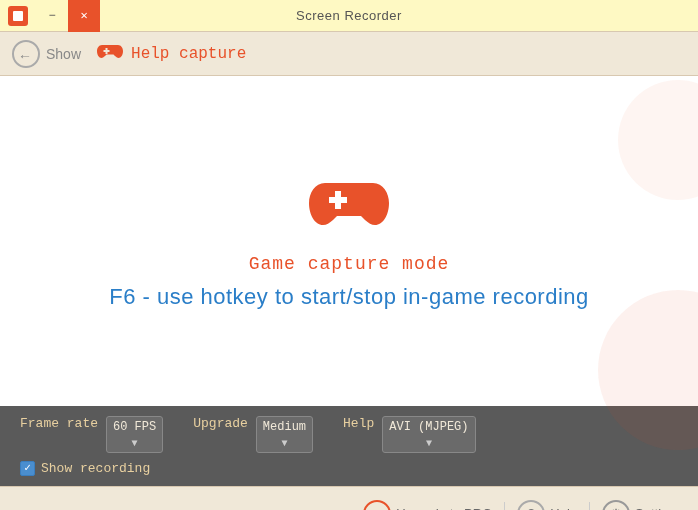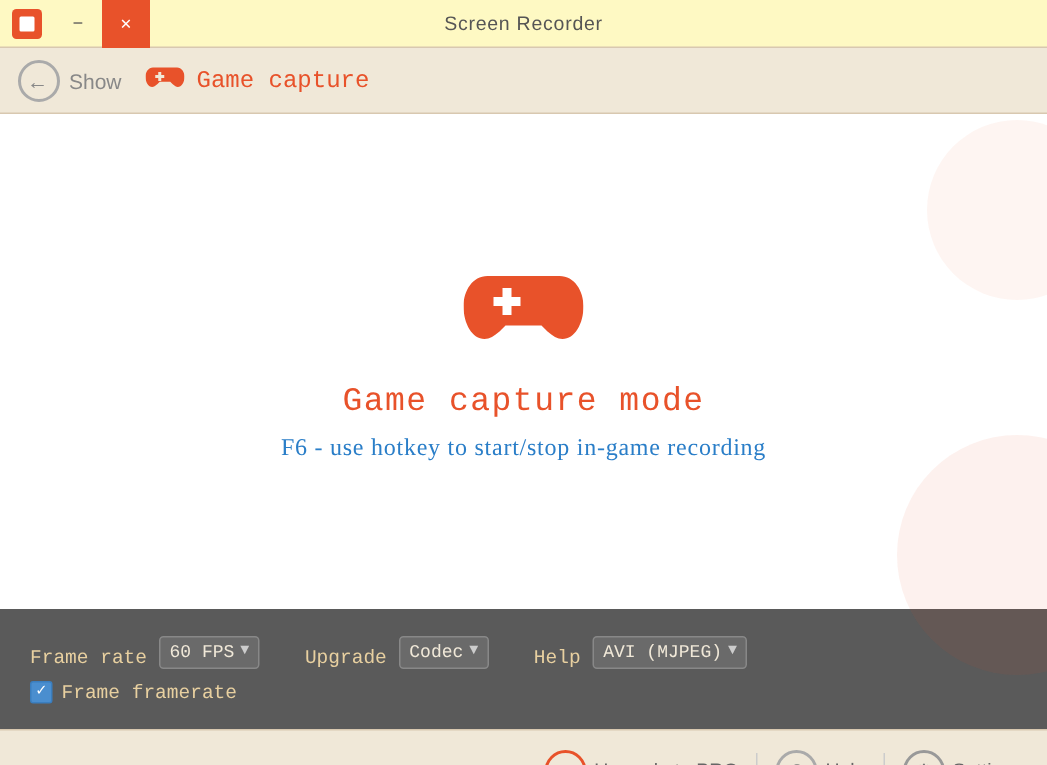--- a/index.html
+++ b/index.html
@@ -125,30 +125,30 @@
       align-items: center;
       justify-content: center;
     }
 
     
     #gamepad-icon-large {
       margin-bottom: 16px;
     }
 
     #mode-title {
-      font-size: 22px;
+      font-size: 18px;
       color: #e8522a;
       font-family: 'Courier New', Courier, monospace;
       letter-spacing: 1px;
       margin-bottom: 10px;
     }
     #hotkey-text {
-      font-size: 16px;
+      font-size: 22px;
       color: #2a7ec8;
-      font-family: Liberation Serif, serif;
+      font-family: Liberation Sans, sans-serif;
       letter-spacing: 0.5px;
     }
 
     
     #deco-circle-br {
       position: absolute;
       right: -60px;
       bottom: 60px;
       width: 160px;
       height: 160px;
@@ -172,21 +172,21 @@
       width: 100%;
       height: 80px;
       background: #5a5a5a;
       display: flex;
       flex-direction: column;
       justify-content: center;
       padding: 0 20px;
     }
     #controls-row1 {
       display: flex;
-      align-items: flex-end;
+      align-items: flex-start;
       margin-bottom: 8px;
     }
     .control-label {
       font-size: 13px;
       color: #e8d0a0;
       font-family: 'Courier New', Courier, monospace;
       margin-right: 8px;
     }
     .control-select {
       background: #6a6a6a;
@@ -194,20 +194,21 @@
       border-radius: 3px;
       color: #f0e8d8;
       font-size: 12px;
       font-family: 'Courier New', Courier, monospace;
       padding: 3px 6px;
       cursor: pointer;
       display: flex;
       align-items: center;
       gap: 4px;
       margin-right: 30px;
+      flex-direction: column;
     }
     .select-arrow {
       font-size: 10px;
       color: #ccc;
     }
     #controls-row2 {
       display: flex;
       align-items: center;
     }
     #framerate-checkbox {
@@ -307,21 +308,21 @@
       <span id="back-arrow">←</span>
     </div>
     <span>Show</span>
   </div>
   <div id="nav-title-section">
     <div id="gamepad-icon-nav">
       <svg width="26" height="20" viewBox="0 0 26 20" fill="#e8522a">
         <path d="M5 4 C2 4 0 7 0 10 C0 14 2 17 4.5 17 C5.5 17 6.5 16.3 8 15 L9.5 13.5 H16.5 L18 15 C19.5 16.3 20.5 17 21.5 17 C24 17 26 14 26 10 C26 7 24 4 21 4 Z M8.5 7 H10.5 V9 H12.5 V11 H10.5 V13 H8.5 V11 H6.5 V9 H8.5 Z M17 9.5 C17 10.3 17.7 11 18.5 11 C19.3 11 20 10.3 20 9.5 C20 8.7 19.3 8 18.5 8 C17.7 8 17 8.7 17 9.5 Z M20 12.5 C20 13.3 20.7 14 21.5 14 C22.3 14 23 13.3 23 12.5 C23 11.7 22.3 11 21.5 11 C20.7 11 20 11.7 20 12.5 Z"></path>
       </svg>
     </div>
-    <span>Game capture</span>
+    <span>Help capture</span>
   </div>
 </div>
 
 <div id="main-content">
   <div id="deco-circle-tr"></div>
 
   <div id="gamepad-icon-large">
     <svg width="80" height="60" viewBox="0 0 80 60" fill="#e8522a">
       <path d="M16 10 C6 10 0 20 0 30 C0 42 6 52 14 52 C17.5 52 20.5 50 24 47 L28 43 H52 L56 47 C59.5 50 62.5 52 66 52 C74 52 80 42 80 30 C80 20 74 10 64 10 Z
       M26 18 H32 V24 H38 V30 H32 V36 H26 V30 H20 V24 H26 Z
@@ -339,36 +340,36 @@
 <div id="controls-bar">
   <div id="controls-row1">
     <span class="control-label">Frame rate</span>
     <div class="control-select">
       <span>60 FPS</span>
       <span class="select-arrow">▼</span>
     </div>
 
     <span class="control-label">Upgrade</span>
     <div class="control-select">
-      <span>Codec</span>
+      <span>Medium</span>
       <span class="select-arrow">▼</span>
     </div>
 
     <span class="control-label">Help</span>
     <div class="control-select">
       <span>AVI (MJPEG)</span>
       <span class="select-arrow">▼</span>
     </div>
   </div>
 
   <div id="controls-row2">
     <div id="framerate-checkbox">
       <span id="framerate-checkbox-mark">✓</span>
     </div>
-    <span id="show-framerate-label">Frame framerate</span>
+    <span id="show-framerate-label">Show recording</span>
   </div>
 </div>
 
 <div id="footer">
   <div class="footer-btn">
     <div class="footer-btn-circle upgrade">▲</div>
     <span class="footer-btn-label">Upgrade to PRO</span>
   </div>
   <div id="footer-separator"></div>
   <div class="footer-btn">

